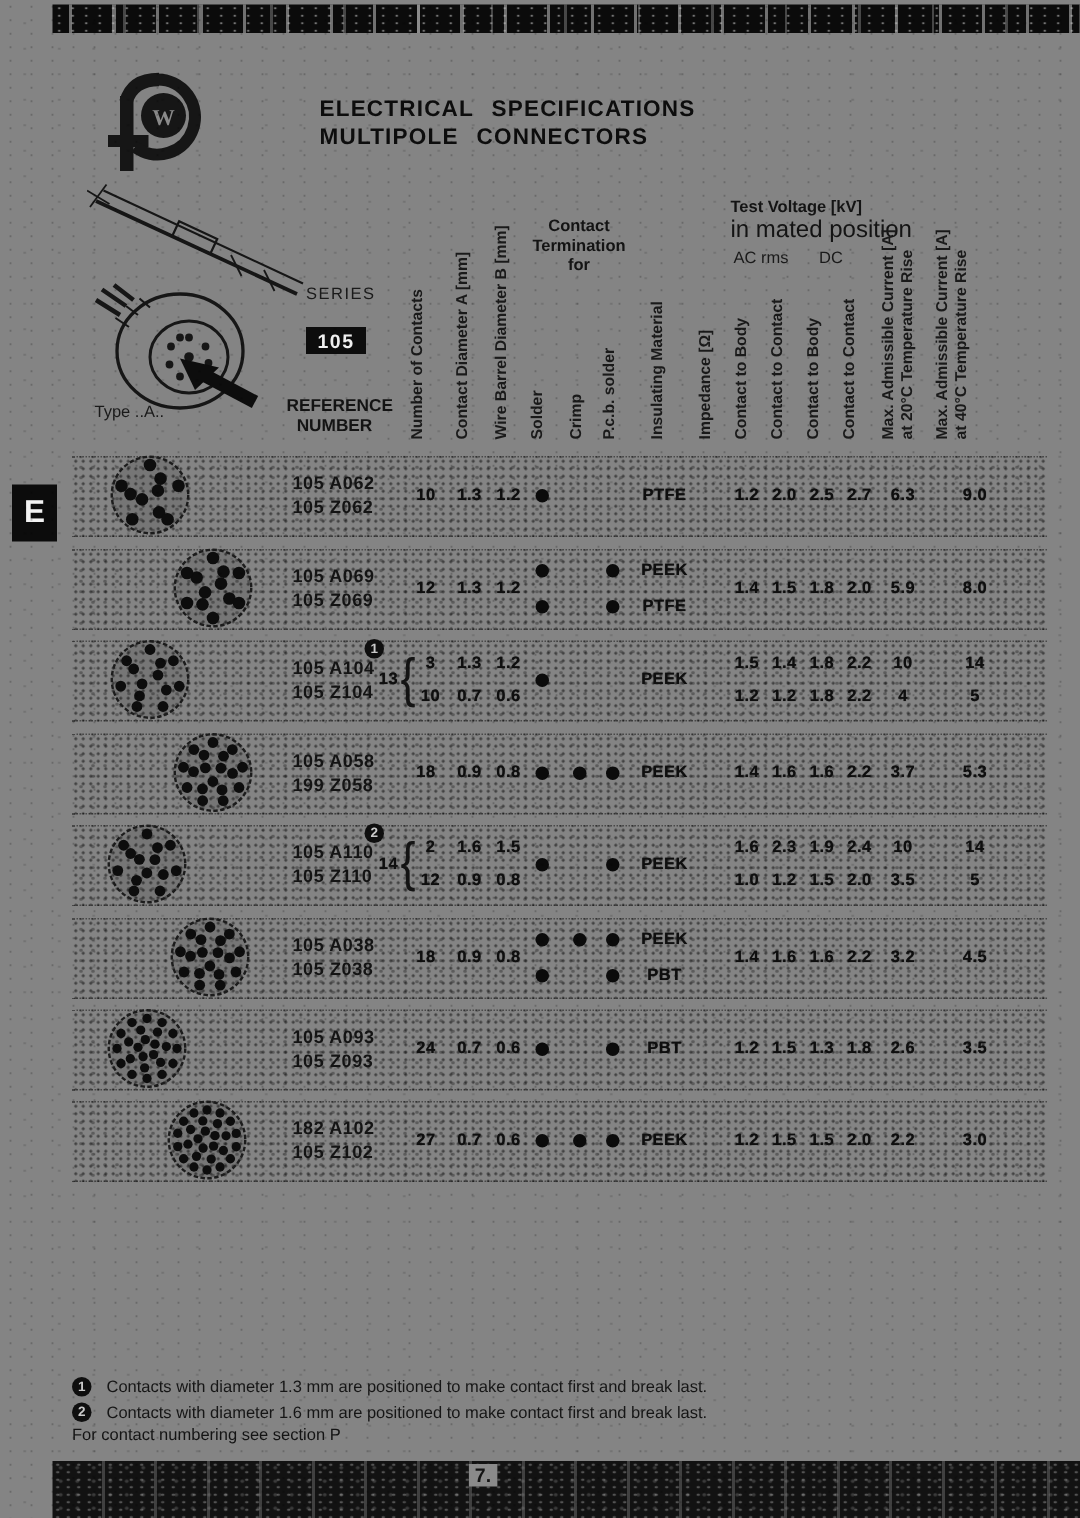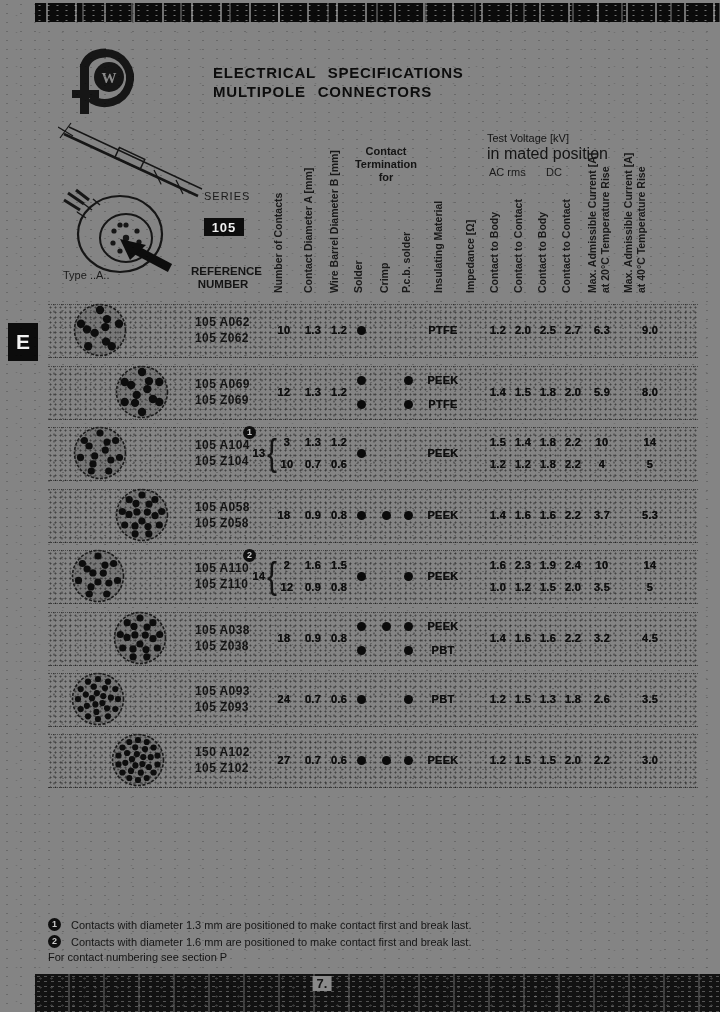--- a/index.html
+++ b/index.html
@@ -135,21 +135,21 @@
   <div class="abs" id="etab">E</div>
 
   <div class="abs hdr-sm" style="left:204px;top:190px;letter-spacing:1px">SERIES</div>
   <div class="abs series-box">105</div>
   <div class="abs pre" style="left:191px;top:265px;width:64px;text-align:center;font-size:11.5px;font-weight:700;line-height:13px">REFERENCE
 NUMBER</div>
 
   <div class="abs pre" style="left:348px;top:145px;width:76px;text-align:center;font-size:11px;line-height:13px;font-weight:600">Contact
 Termination
 for</div>
-  <div class="abs" style="left:487px;top:132px;font-size:11px;font-weight:400">Test Voltage [kV]</div>
+  <div class="abs" style="left:487px;top:132px;font-size:11px;font-weight:700">Test Voltage [kV]</div>
   <div class="abs" style="left:487px;top:145px;font-size:16px">in mated position</div>
   <div class="abs hdr-sm" style="left:489px;top:166px;font-weight:400">AC rms</div>
   <div class="abs hdr-sm" style="left:546px;top:166px;font-weight:400">DC</div>
 
   <div class="abs" id="table-layer" style="left:0;top:0;width:720px;height:1012px">
       <div class="abs rot" style="left: 272px; top: 293px;">Number of Contacts</div>
       <div class="abs rot" style="left: 302px; top: 293px;">Contact Diameter A [mm]</div>
       <div class="abs rot" style="left: 328px; top: 293px;">Wire Barrel Diameter B [mm]</div>
       <div class="abs rot" style="left: 352px; top: 293px;">Solder</div>
       <div class="abs rot" style="left: 378px; top: 293px;">Crimp</div>
@@ -290,21 +290,21 @@
           <circle cx="46.7" cy="23.5" r="3.6" fill="#0d0d0d"></circle>
           <circle cx="44.3" cy="37.0" r="3.6" fill="#0d0d0d"></circle>
           <circle cx="33.8" cy="45.8" r="3.6" fill="#0d0d0d"></circle>
           <circle cx="20.1" cy="45.8" r="3.6" fill="#0d0d0d"></circle>
           <circle cx="9.7" cy="37.0" r="3.6" fill="#0d0d0d"></circle>
           <circle cx="7.3" cy="23.5" r="3.6" fill="#0d0d0d"></circle>
           <circle cx="14.2" cy="11.7" r="3.6" fill="#0d0d0d"></circle>
         </svg>
       </div>
       <div class="abs ref" style="left: 195px; top: 500px;">105 A058</div>
-      <div class="abs ref" style="left: 195px; top: 516px;">105 Z058</div>
+      <div class="abs ref" style="left: 195px; top: 516px;">199 Z058</div>
       <div class="abs val ctr" style="left: 284px; top: 515px;">18</div>
       <div class="abs val ctr" style="left: 313px; top: 515px;">0.9</div>
       <div class="abs val ctr" style="left: 339px; top: 515px;">0.8</div>
       <div class="abs dot" style="left: 357px; top: 511px;"></div>
       <div class="abs dot" style="left: 382px; top: 511px;"></div>
       <div class="abs dot" style="left: 404px; top: 511px;"></div>
       <div class="abs val ctr" style="left: 443px; top: 515px;">PEEK</div>
       <div class="abs val ctr" style="left: 498px; top: 515px;">1.4</div>
       <div class="abs val ctr" style="left: 523px; top: 515px;">1.6</div>
       <div class="abs val ctr" style="left: 548px; top: 515px;">1.6</div>
@@ -469,21 +469,21 @@
           <circle cx="35.7" cy="45.0" r="3.1" fill="#0d0d0d"></circle>
           <circle cx="27.0" cy="47.0" r="3.1" fill="#0d0d0d"></circle>
           <circle cx="18.3" cy="45.0" r="3.1" fill="#0d0d0d"></circle>
           <circle cx="11.4" cy="39.5" r="3.1" fill="#0d0d0d"></circle>
           <circle cx="7.5" cy="31.4" r="3.1" fill="#0d0d0d"></circle>
           <circle cx="7.5" cy="22.5" r="3.1" fill="#0d0d0d"></circle>
           <circle cx="11.4" cy="14.5" r="3.1" fill="#0d0d0d"></circle>
           <circle cx="18.3" cy="9.0" r="3.1" fill="#0d0d0d"></circle>
         </svg>
       </div>
-      <div class="abs ref" style="left: 195px; top: 745px;">150 A102</div>
+      <div class="abs ref" style="left: 195px; top: 745px;">182 A102</div>
       <div class="abs ref" style="left: 195px; top: 761px;">105 Z102</div>
       <div class="abs val ctr" style="left: 284px; top: 760px;">27</div>
       <div class="abs val ctr" style="left: 313px; top: 760px;">0.7</div>
       <div class="abs val ctr" style="left: 339px; top: 760px;">0.6</div>
       <div class="abs dot" style="left: 357px; top: 756px;"></div>
       <div class="abs dot" style="left: 382px; top: 756px;"></div>
       <div class="abs dot" style="left: 404px; top: 756px;"></div>
       <div class="abs val ctr" style="left: 443px; top: 760px;">PEEK</div>
       <div class="abs val ctr" style="left: 498px; top: 760px;">1.2</div>
       <div class="abs val ctr" style="left: 523px; top: 760px;">1.5</div>

